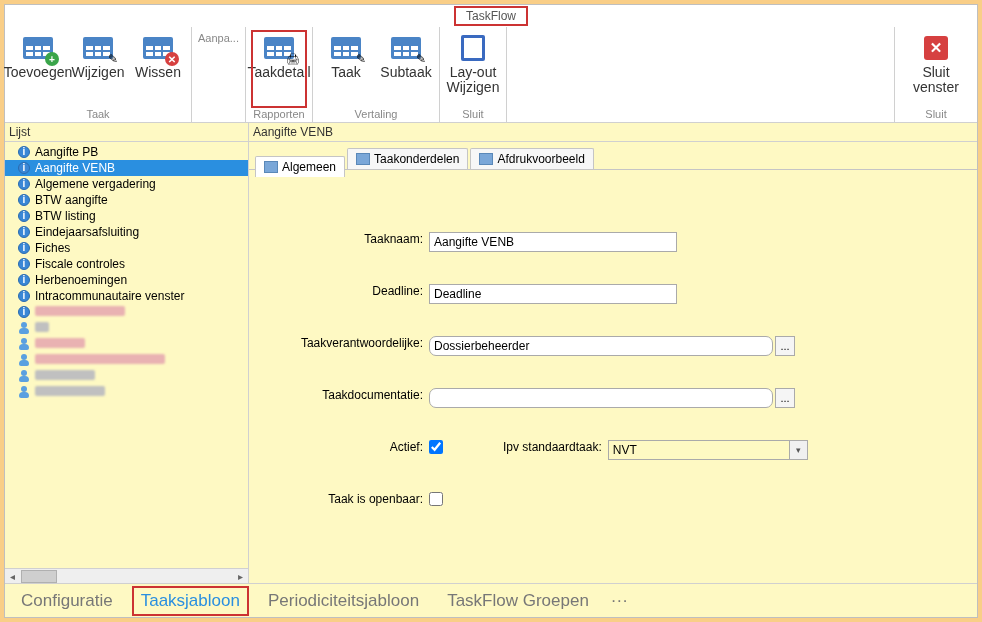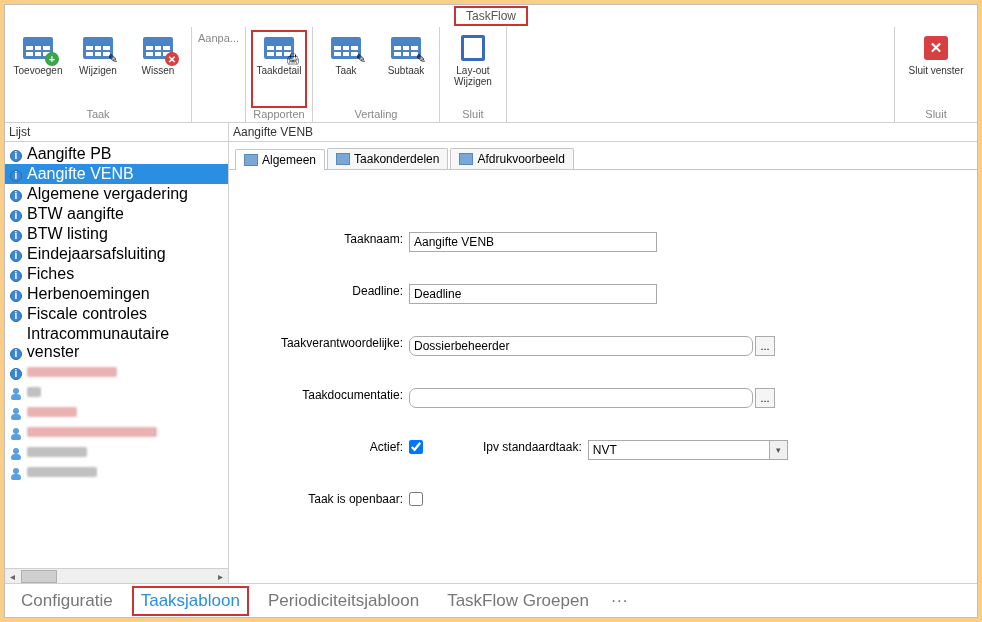--- a/index.html
+++ b/index.html
@@ -9,21 +9,21 @@
   background: #f9ce87;
   width: 982px;
   height: 622px;
   overflow: hidden;
   position: relative;
 }
 .window {
   position: absolute;
   left: 4px; top: 4px;
   width: 974px; height: 614px;
-  background: #ffffff;
+  background: #fef9c3;
   border: 1px solid #bfbfbf;
   display: flex;
   flex-direction: column;
 }
 .titlebar {
   height: 22px;
   display: flex;
   align-items: center;
   justify-content: center;
   background: #fff;
@@ -53,52 +53,52 @@
 .rbtn {
   display: flex;
   flex-direction: column;
   align-items: center;
   justify-content: flex-start;
   width: 54px;
   padding-top: 2px;
   cursor: pointer;
 }
 .rbtn .icon { width: 36px; height: 30px; display:flex; align-items:center; justify-content:center; }
-.rbtn .lbl { font-size: 10px; color:#333; text-align:center; line-height:1.1; margin-top:2px; }
+.rbtn .lbl { font-size: 14px; color:#333; text-align:center; line-height:1.1; margin-top:2px; }
 .ribbon-group .grp-label { font-size: 11px; color:#888; margin-top:1px; }
 .rbtn.highlight { outline: 2px solid #cc3333; outline-offset: -1px; }
 .ribbon-spacer { flex: 1; border-right: 1px solid #d0d0d0; }
 .content {
   flex: 1;
   display: flex;
   min-height: 0;
 }
 .sidepanel {
-  width: 224px;
+  width: 244px;
   border-right: 1px solid #d0d0d0;
   display: flex;
   flex-direction: column;
 }
 .panel-header {
   padding: 2px 4px;
   font-size: 12px;
   color:#333;
   border-bottom: 1px solid #d0d0d0;
 }
 .list {
   flex:1;
   overflow:auto;
   padding: 2px 0;
 }
 .list-item {
   display: flex;
   align-items: flex-end;
   gap: 4px;
-  padding: 1px 4px;
-  font-size: 16px;
+  padding: 1px 12px;
+  font-size: 12px;
   cursor: pointer;
 }
 .list-item.selected { background: #2a8fe0; color:#fff; }
 .list-item .ico { width:14px; height:14px; display:inline-flex; align-items:center; justify-content:center; }
 .globe { width:12px; height:12px; border-radius:50%; background:#3a87d6; border:1px solid #2a6bb0; position:relative; }
 .globe::after { content:'i'; position:absolute; left:3.5px; top:-1px; color:#fff; font-size:10px; font-weight:bold; }
 .person { display:inline-block; width:12px; height:12px; position:relative; }
 .person::before { content:''; position:absolute; top:0; left:3px; width:6px; height:6px; border-radius:50%; background:#5aa0e0; }
 .person::after { content:''; position:absolute; bottom:0; left:1px; width:10px; height:6px; border-radius:4px 4px 2px 2px; background:#5aa0e0; }
 .redacted { display:inline-block; height:10px; background:#e9b2b2; border-radius:2px; filter:blur(1px); }
@@ -127,21 +127,21 @@
   border:1px solid #c5c5c5;
   border-bottom: none;
   font-size:12px;
   cursor:pointer;
   background:#f7f7f7;
   border-radius:2px 2px 0 0;
 }
 .subtab.selected {
   background:#fff;
   position:relative;
-  top:1px;
+  top:8px;
 }
 .subtab .sicon { width:14px; height:12px; display:inline-block; background:#7aa7d8; border:1px solid #5a88b8; }
 .form-area {
   flex:1;
   padding: 30px 20px;
 }
 .form-row {
   display:flex;
   align-items:flex-start;
   margin-bottom: 8px;
@@ -397,27 +397,27 @@
           <div class="list-item">
             <span class="ico">
               <span class="globe"></span>
             </span>
             <span>Fiches</span>
           </div>
           <div class="list-item">
             <span class="ico">
               <span class="globe"></span>
             </span>
+            <span>Fiscale controles</span>
+          </div>
+          <div class="list-item">
+            <span class="ico">
+              <span class="globe"></span>
+            </span>
             <span>Herbenoemingen</span>
-          </div>
-          <div class="list-item">
-            <span class="ico">
-              <span class="globe"></span>
-            </span>
-            <span>Fiscale controles</span>
           </div>
           <div class="list-item">
             <span class="ico">
               <span class="globe"></span>
             </span>
             <span>Intracommunautaire venster</span>
           </div>
           <div class="list-item">
             <span class="ico">
               <span class="globe"></span>

